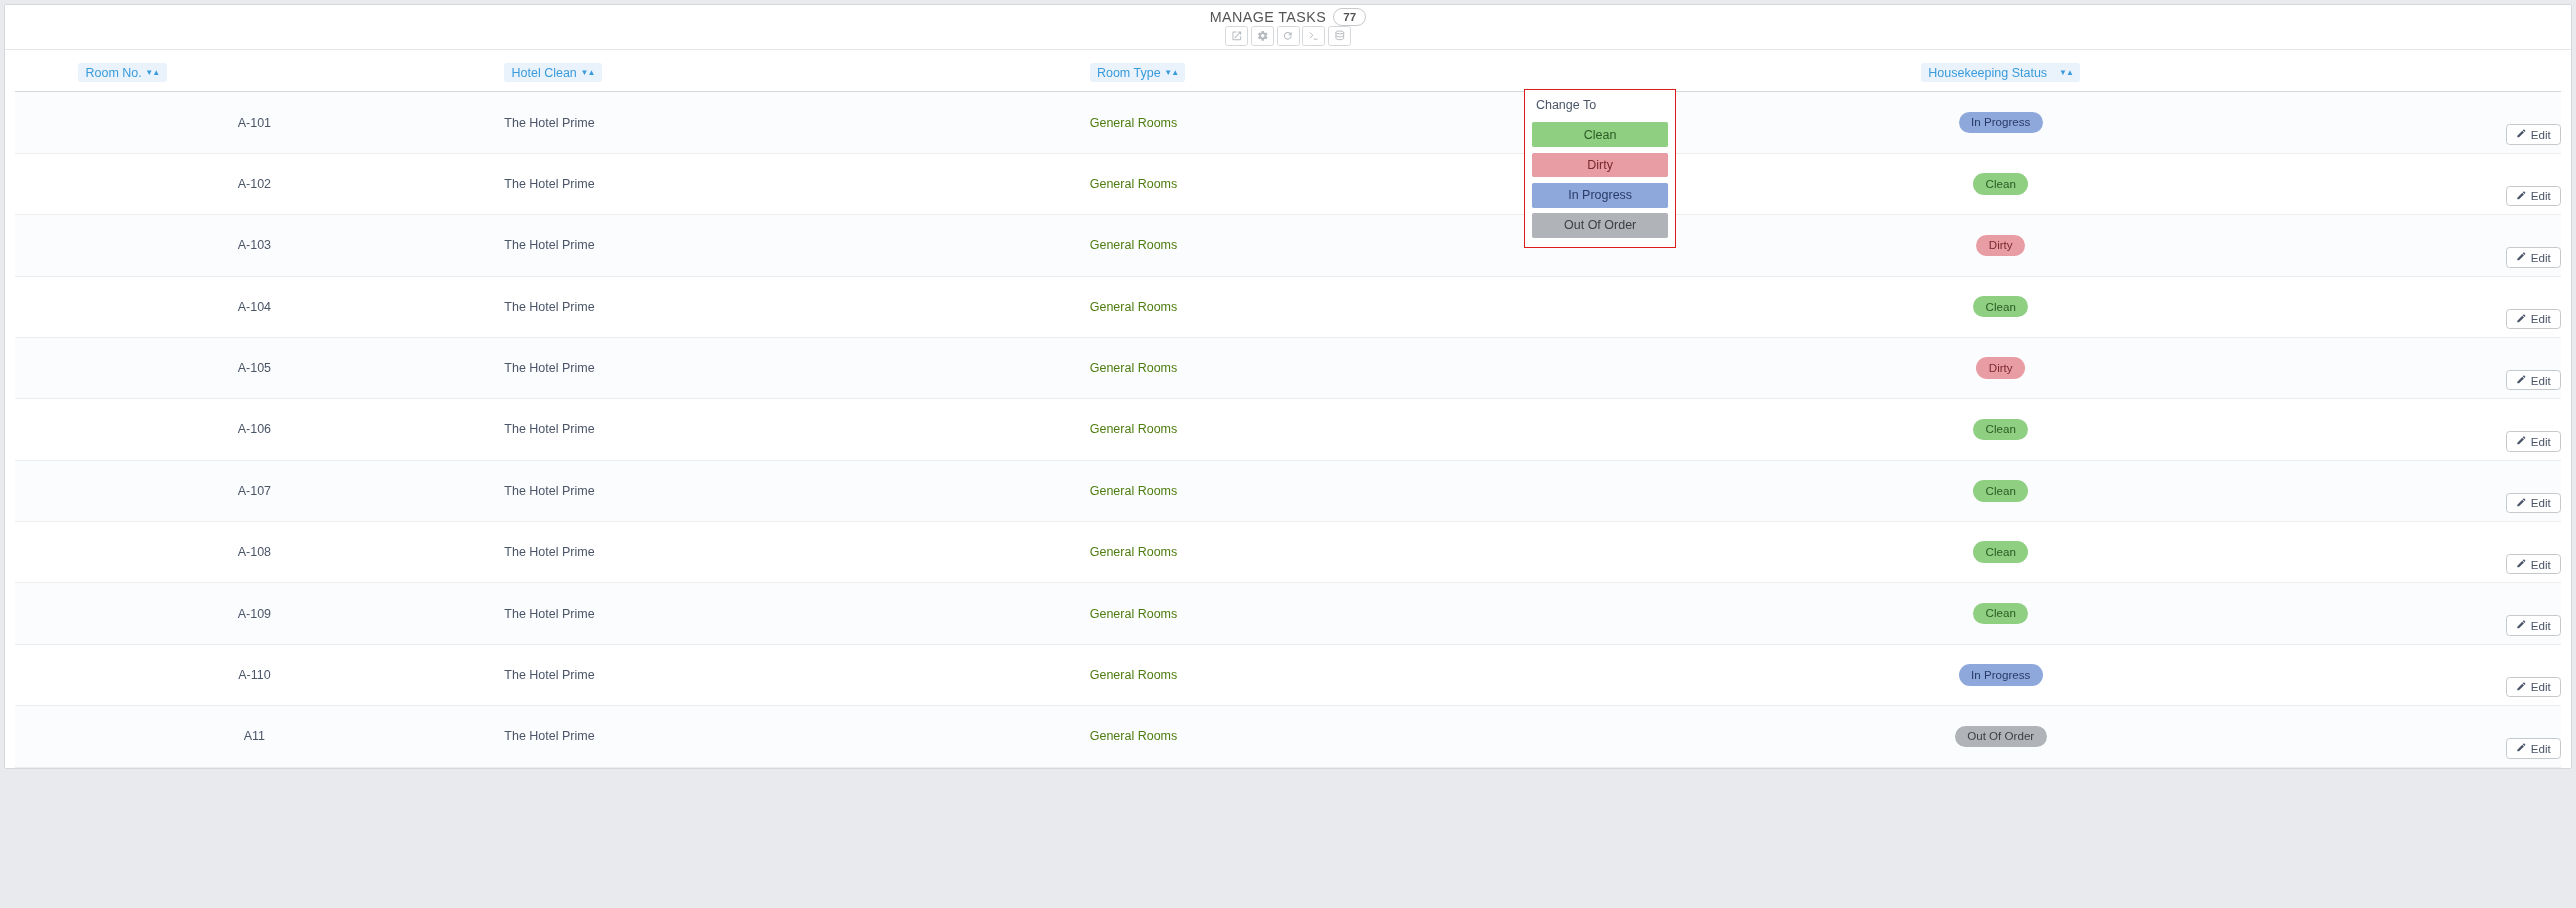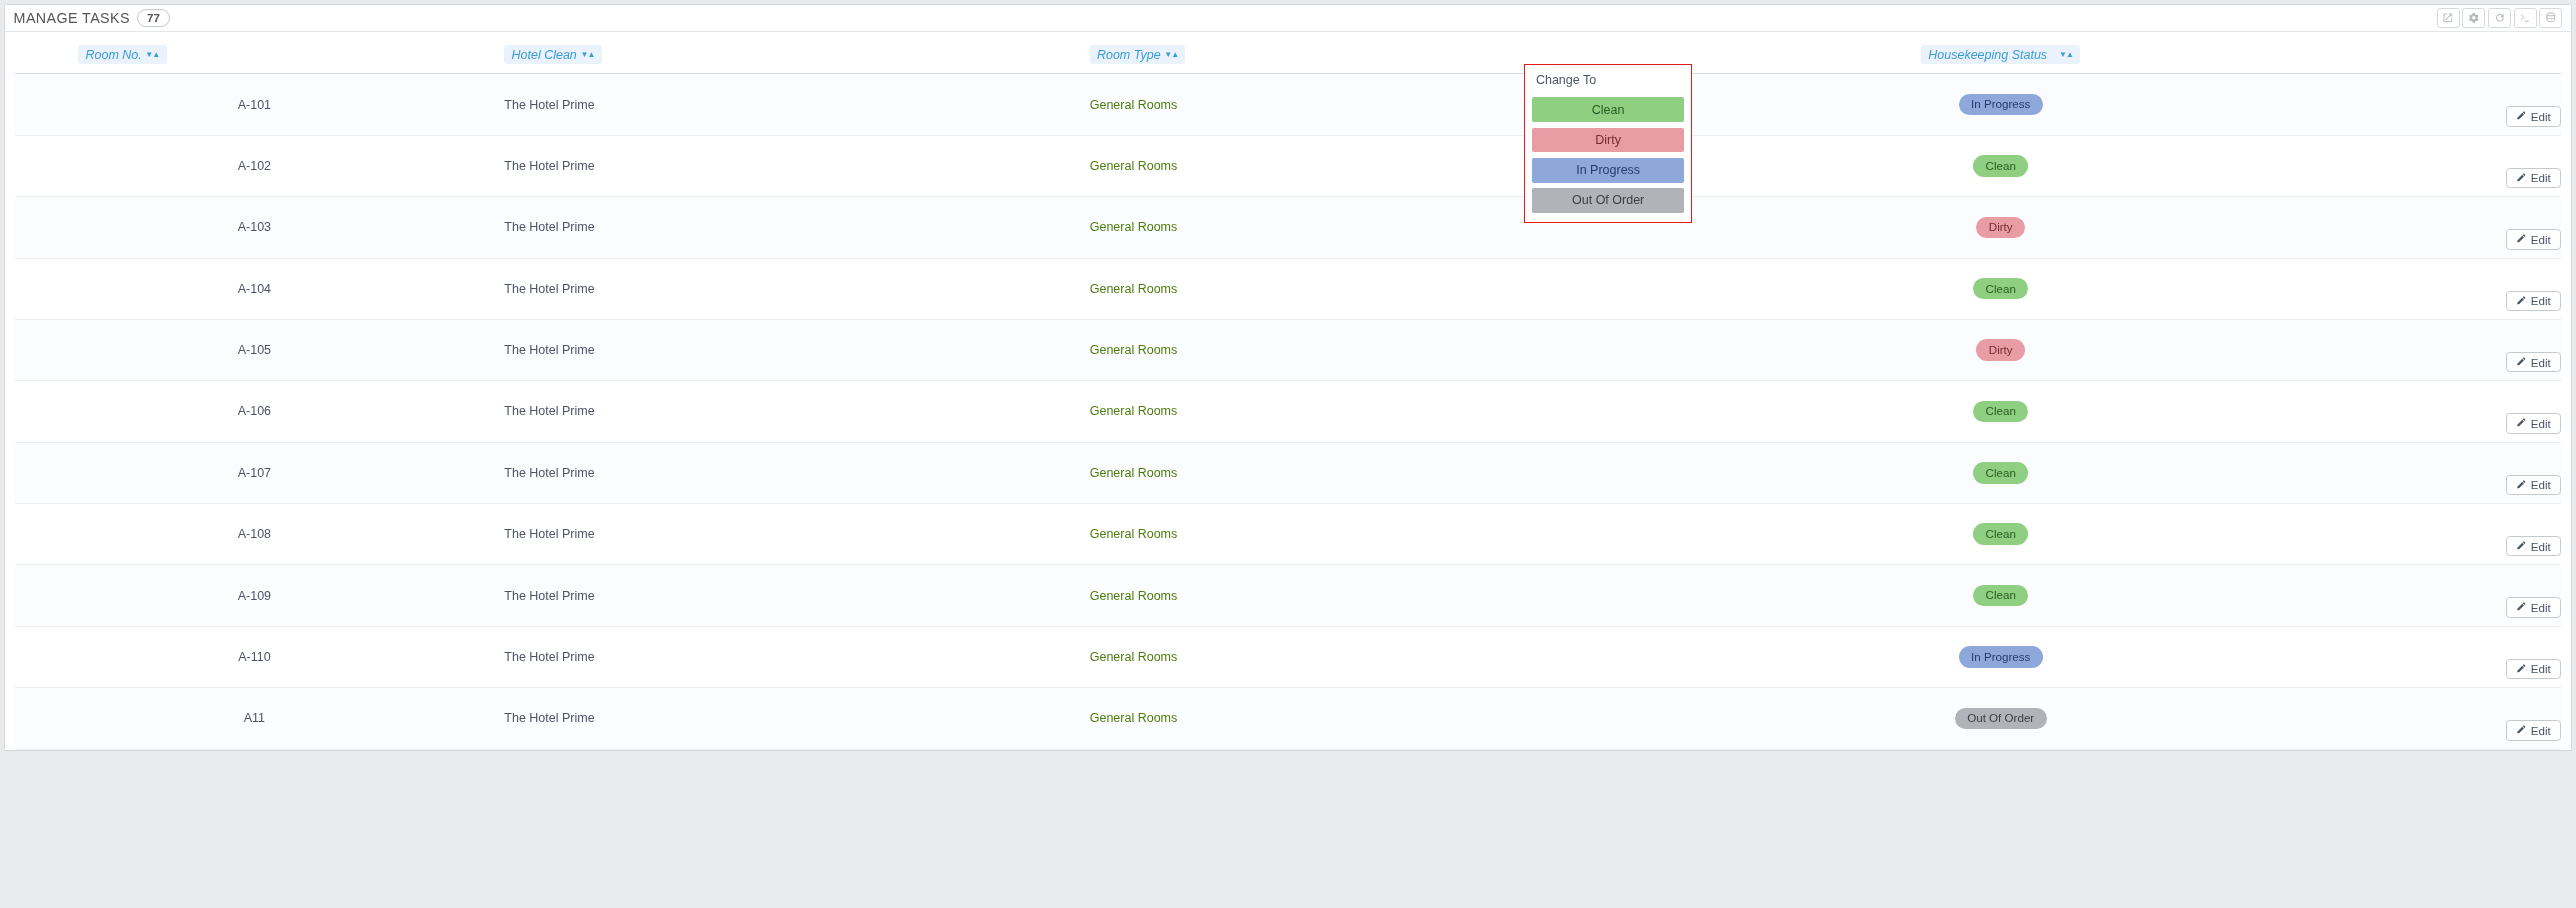--- a/index.html
+++ b/index.html
@@ -14,20 +14,21 @@
       background: #fff;
       border: 0.9px solid #d6d9dc;
       border-radius: 1.8px;
     }
     .panel-header {
       display: flex;
       align-items: center;
       justify-content: space-between;
       padding: 3.6px 9px;
       border-bottom: 0.9px solid #e4e7ea;
+      flex-direction: column;
     }
     .panel-title-wrap { display: flex; align-items: center; gap: 7.2px; }
     .panel-title {
       font-family: "Arial Narrow", "Helvetica Neue Condensed", sans-serif;
       font-stretch: condensed;
       font-size: 14.3px;
       letter-spacing: 0.4px;
       color: #555;
       font-weight: 400;
       text-transform: uppercase;
@@ -75,21 +76,20 @@
     thead th:nth-child(4) .th-link { margin-left: 0; gap: 12px; }
     .th-link {
       background: #eaf3fb;
       color: #3a9bdc;
       padding: 2.7px 7.2px;
       border-radius: 2.7px;
       display: inline-flex;
       align-items: center;
       gap: 3.6px;
       cursor: pointer;
-      font-style: italic;
     }
     .th-link .sort { font-size: 8px; letter-spacing: -0.9px; }
     tbody td {
       padding: 8px 5.4px;
       border-bottom: 0.9px solid #ebedef;
       vertical-align: middle;
     }
     tbody tr:nth-child(odd) td { background: #fbfcfd; }
     tbody tr:nth-child(even) td { background: #ffffff; }
     tbody td:nth-child(1) { text-align: center; color: #4a5568; padding-left: 0; }
@@ -119,23 +119,23 @@
       display: inline-flex;
       align-items: center;
       gap: 4.5px;
       cursor: pointer;
       margin-top: 24px;
     }
     .edit-btn svg { width: 10.7px; height: 10.7px; }
     
     .popup {
       position: absolute;
-      top: 32px;
+      top: 39px;
       left: 59.2%;
-      width: 168px;
+      width: 152px;
       background: #fff;
       border: 1.8px solid #e21a1a;
       padding: 7.2px 7.2px 9px;
       z-index: 10;
     }
     .popup-title {
       font-size: 12.5px;
       color: #4a5568;
       padding: 0 3.6px 5.4px;
     }

